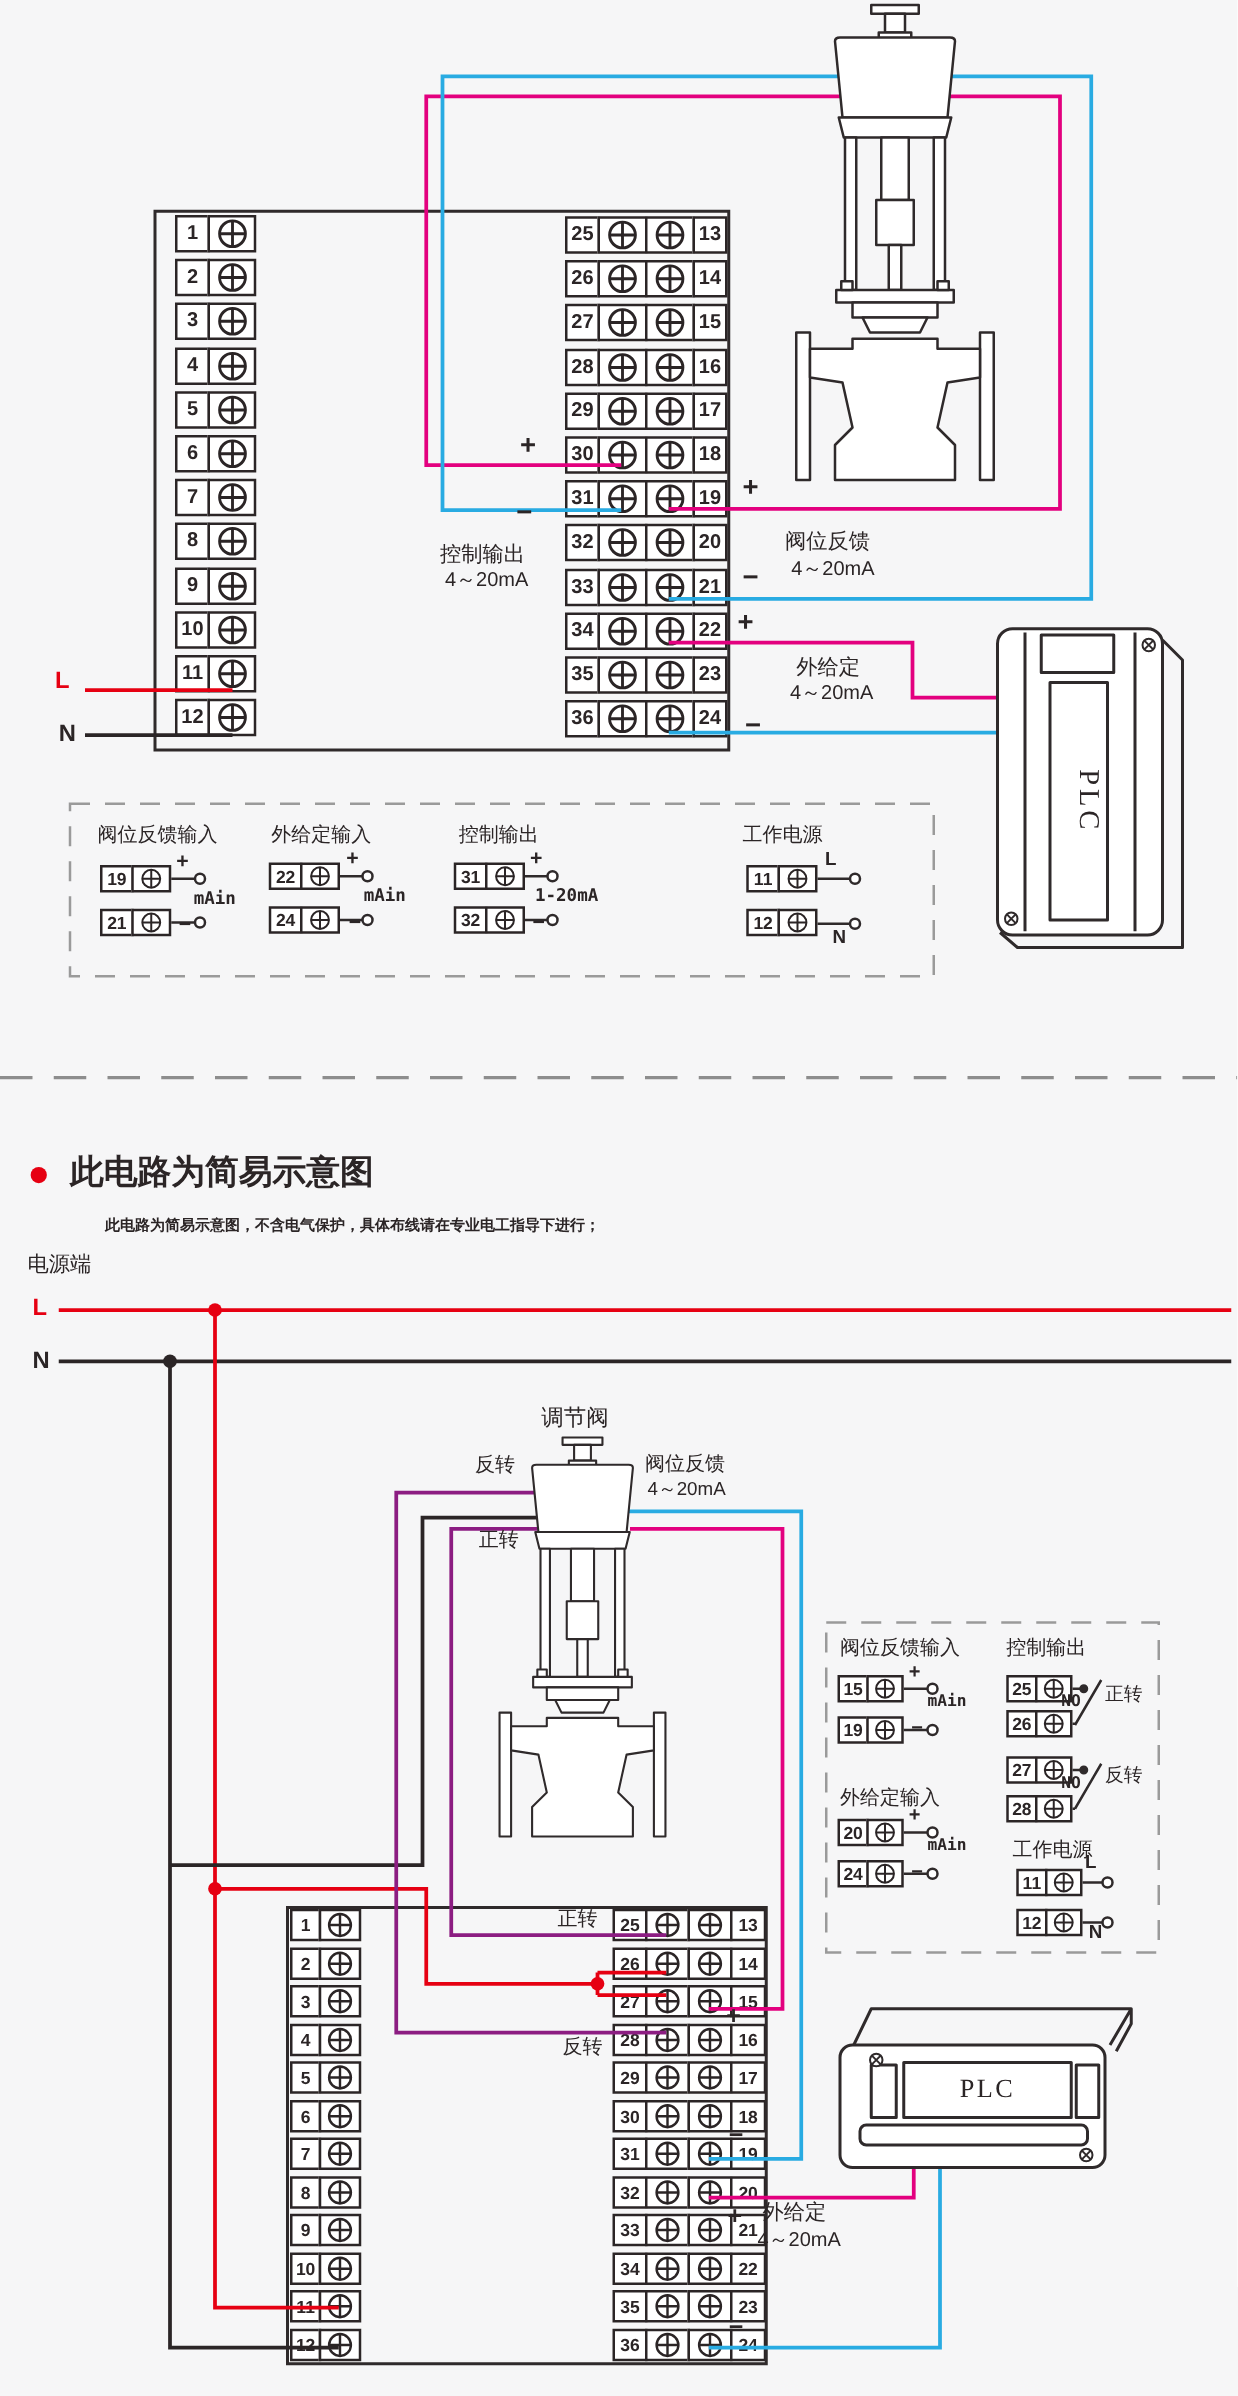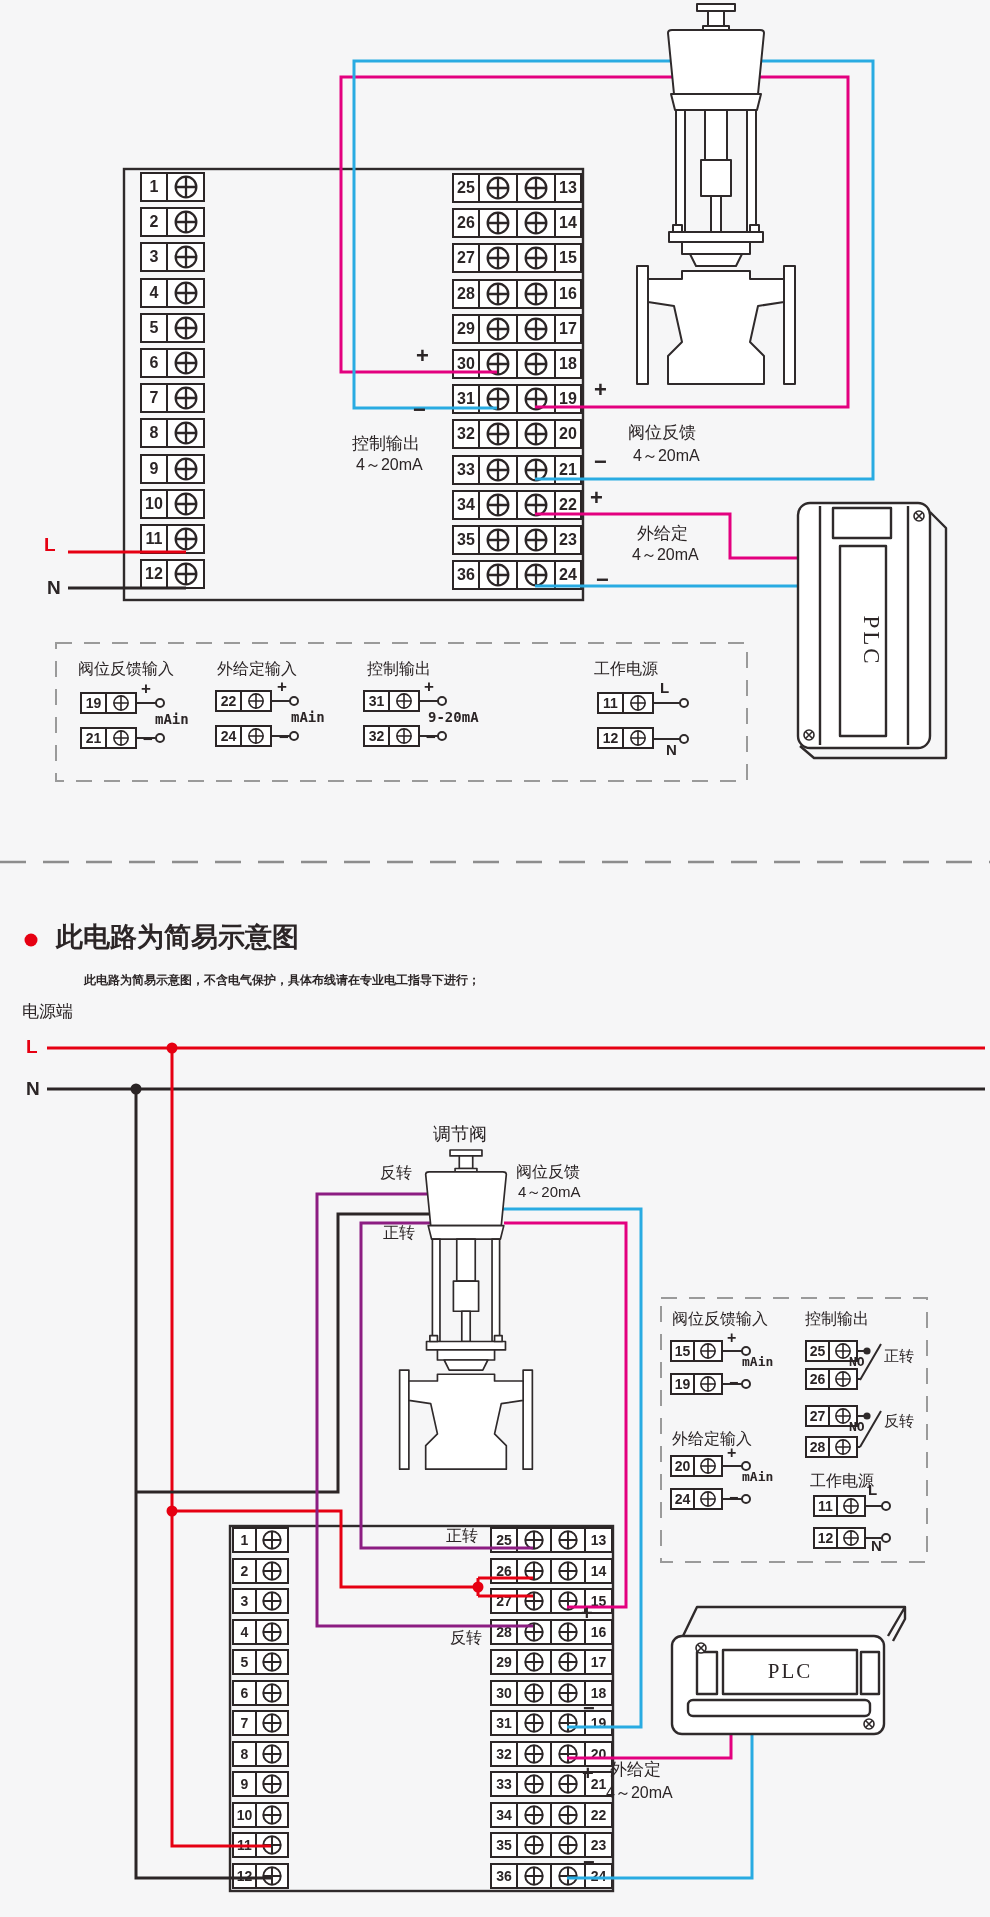--- a/index.html
+++ b/index.html
@@ -801,21 +801,21 @@
       <div class="lbl" style="left: 367px; top: 660px; font-size: 16px; color: rgb(43, 37, 38); font-weight: 400;">控制输出</div>
       <div class="lbl" style="left: 594px; top: 660px; font-size: 16px; color: rgb(43, 37, 38); font-weight: 400;">工作电源</div>
       <div class="lbl" style="left: 141px; top: 679px; font-size: 17px; color: rgb(43, 37, 38); font-weight: 700;">+</div>
       <div class="lbl" style="left: 143px; top: 730px; font-size: 17px; color: rgb(43, 37, 38); font-weight: 700;">−</div>
       <div class="lbl mono" style="left: 155px; top: 712px; font-size: 14px; color: rgb(43, 37, 38); font-weight: 700;">mAin</div>
       <div class="lbl" style="left: 277px; top: 677px; font-size: 17px; color: rgb(43, 37, 38); font-weight: 700;">+</div>
       <div class="lbl" style="left: 279px; top: 728px; font-size: 17px; color: rgb(43, 37, 38); font-weight: 700;">−</div>
       <div class="lbl mono" style="left: 291px; top: 710px; font-size: 14px; color: rgb(43, 37, 38); font-weight: 700;">mAin</div>
       <div class="lbl" style="left: 424px; top: 677px; font-size: 17px; color: rgb(43, 37, 38); font-weight: 700;">+</div>
       <div class="lbl" style="left: 426px; top: 728px; font-size: 17px; color: rgb(43, 37, 38); font-weight: 700;">−</div>
-      <div class="lbl mono" style="left: 428px; top: 710px; font-size: 14px; color: rgb(43, 37, 38); font-weight: 700;">9-20mA</div>
+      <div class="lbl mono" style="left: 428px; top: 710px; font-size: 14px; color: rgb(43, 37, 38); font-weight: 700;">1-20mA</div>
       <div class="lbl" style="left: 660px; top: 680px; font-size: 15px; color: rgb(43, 37, 38); font-weight: 700;">L</div>
       <div class="lbl" style="left: 666px; top: 742px; font-size: 15px; color: rgb(43, 37, 38); font-weight: 700;">N</div>
       <div class="lbl" style="left: 56px; top: 922px; font-size: 27px; color: rgb(43, 37, 38); font-weight: 700;">此电路为简易示意图</div>
       <div class="lbl" style="left: 84px; top: 974px; font-size: 12px; color: rgb(43, 37, 38); font-weight: 700;">此电路为简易示意图，不含电气保护，具体布线请在专业电工指导下进行；</div>
       <div class="lbl" style="left: 22px; top: 1002px; font-size: 17px; color: rgb(43, 37, 38); font-weight: 400;">电源端</div>
       <div class="lbl" style="left: 26px; top: 1036px; font-size: 19px; color: rgb(230, 0, 18); font-weight: 700;">L</div>
       <div class="lbl" style="left: 26px; top: 1078px; font-size: 19px; color: rgb(43, 37, 38); font-weight: 700;">N</div>
       <div class="lbl" style="left: 433px; top: 1124px; font-size: 18px; color: rgb(43, 37, 38); font-weight: 400;">调节阀</div>
       <div class="lbl" style="left: 380px; top: 1164px; font-size: 16px; color: rgb(43, 37, 38); font-weight: 400;">反转</div>
       <div class="lbl" style="left: 383px; top: 1224px; font-size: 16px; color: rgb(43, 37, 38); font-weight: 400;">正转</div>

